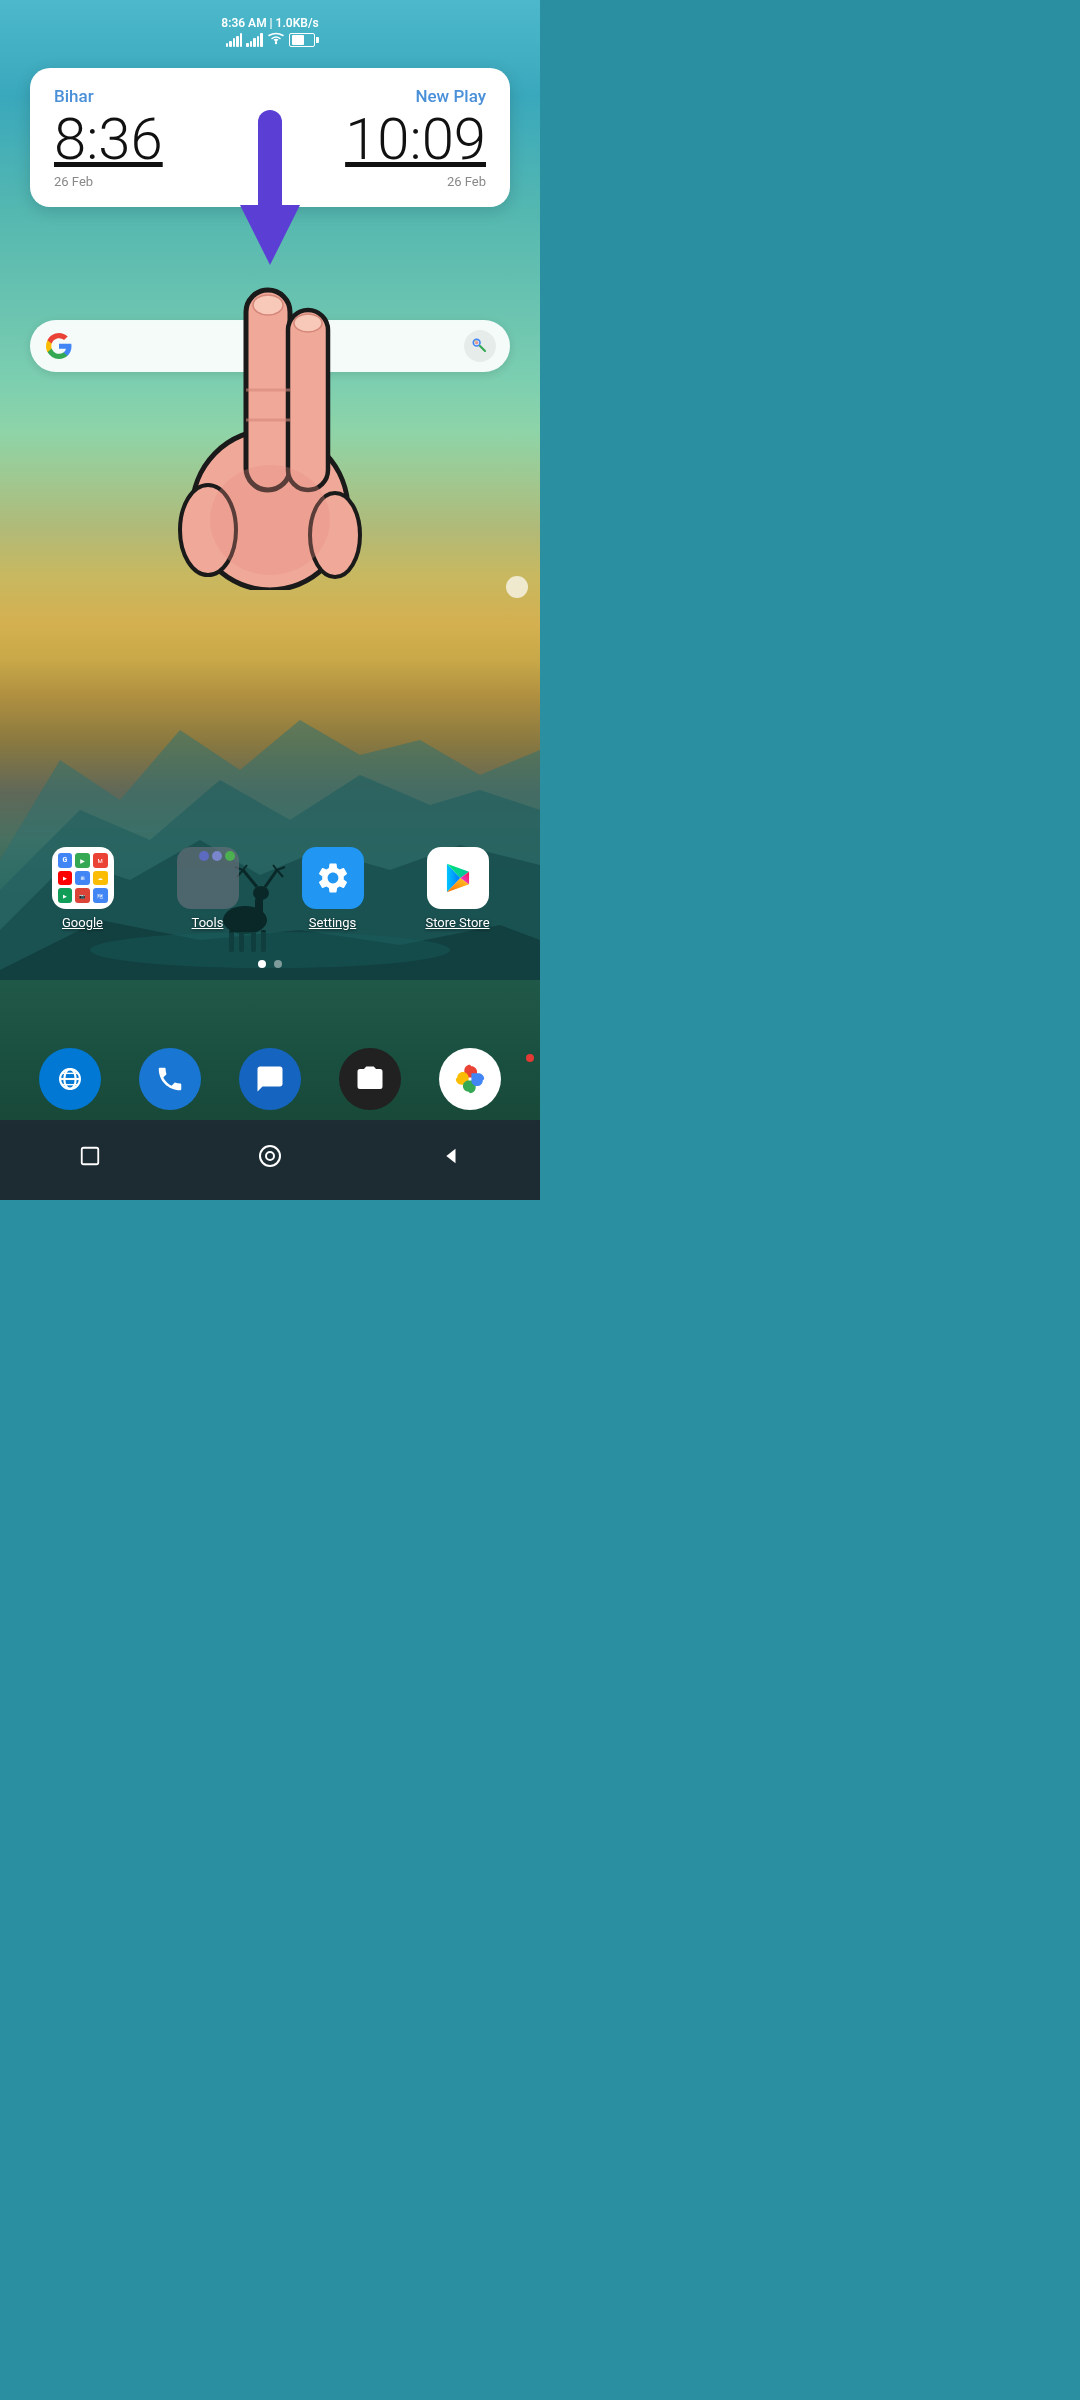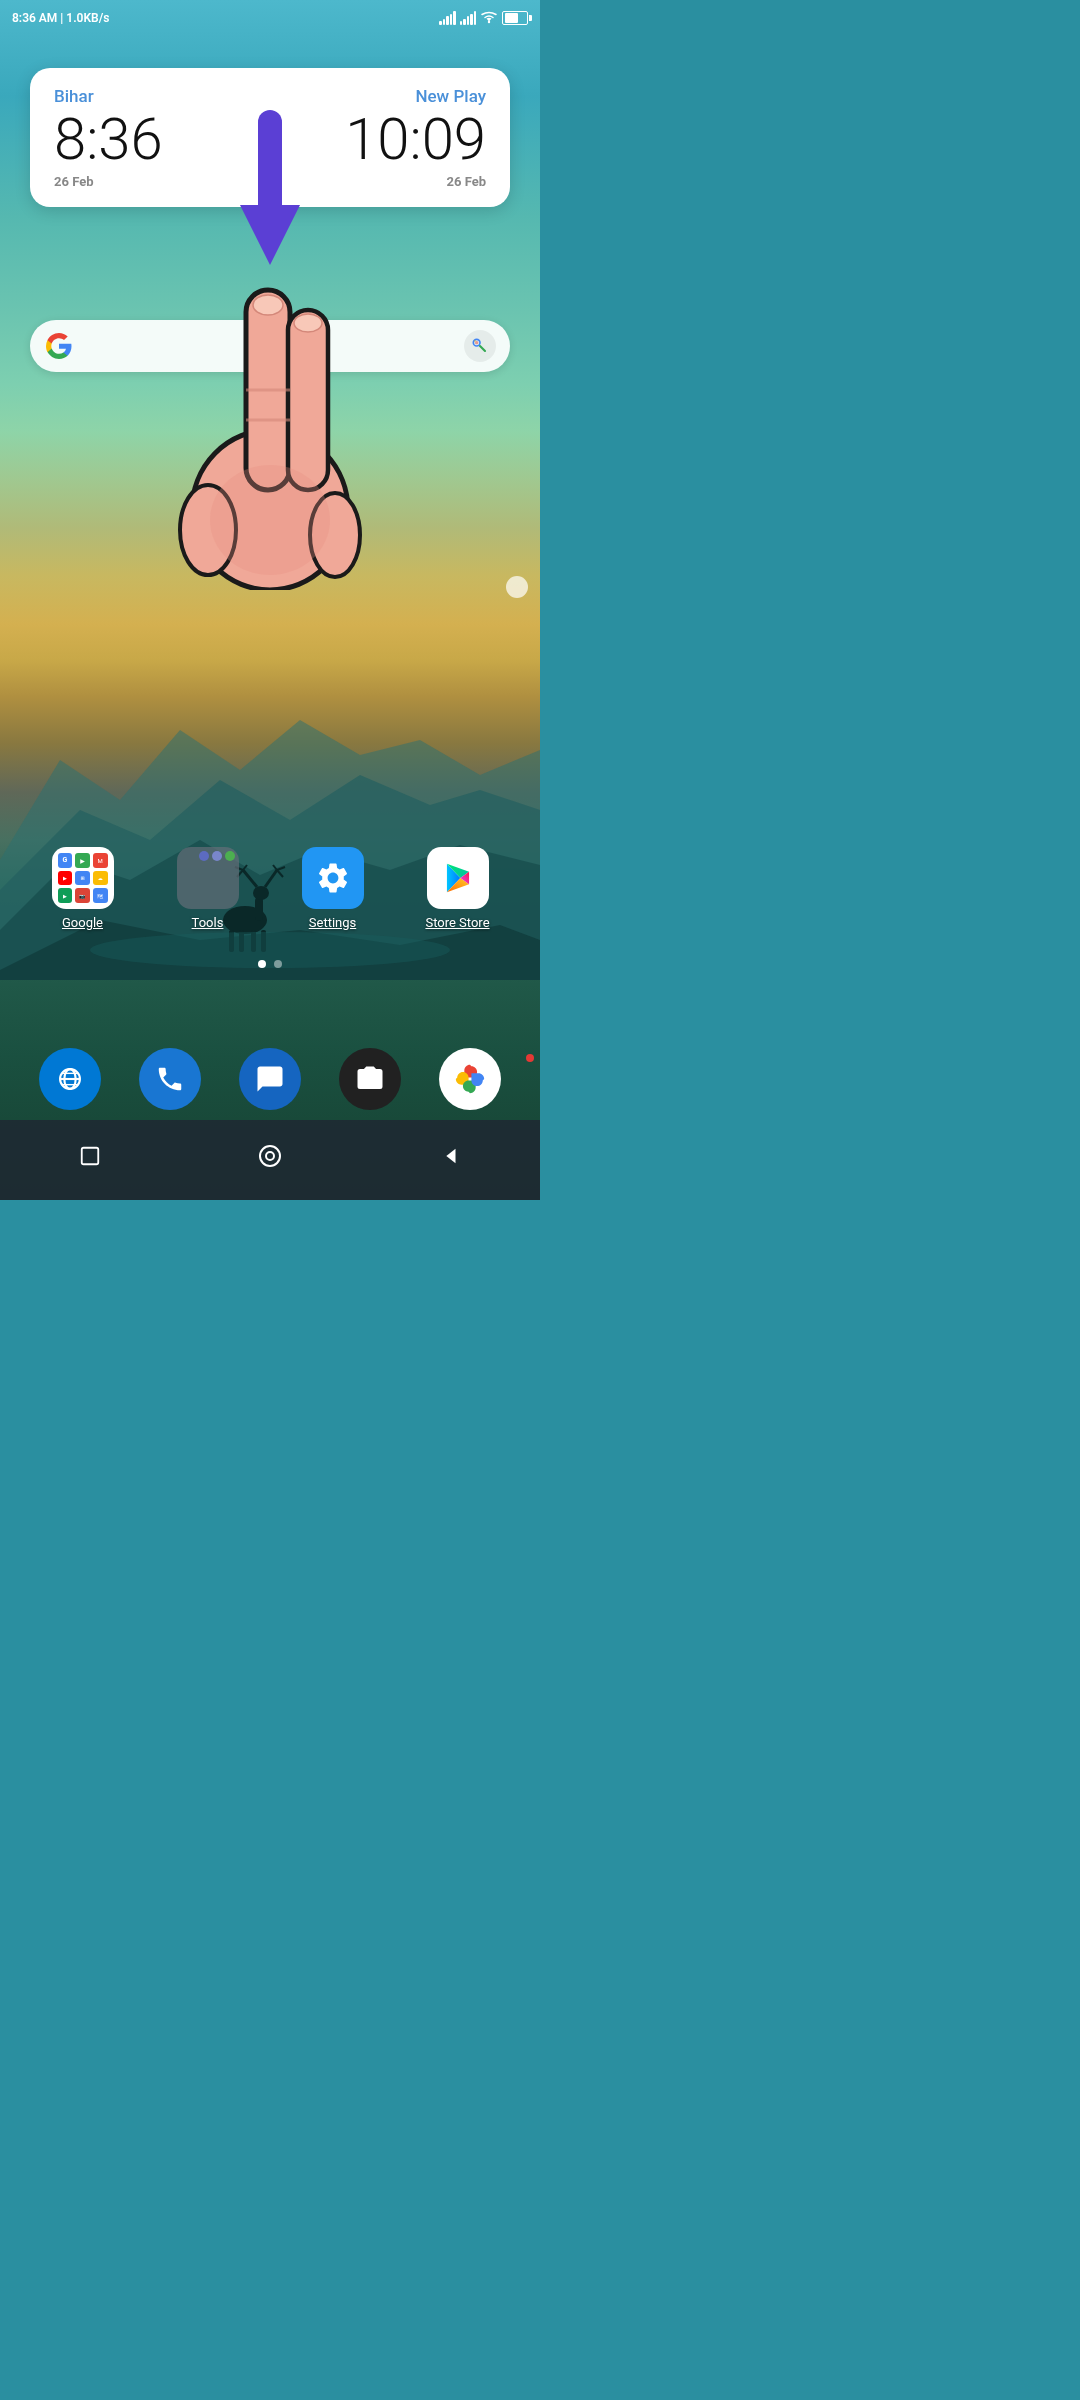--- a/index.html
+++ b/index.html
@@ -56,29 +56,30 @@
     }
 
     .mountains svg {
       width: 100%;
       height: 100%;
     }
 
     
     .status-bar {
       position: absolute;
-      top: 2px;
+      top: 16px;
       left: 0;
       right: 0;
       height: 32px;
       display: flex;
       align-items: center;
       justify-content: space-between;
       padding: 0 12px;
       z-index: 100;
+      flex-direction: column;
     }
 
     .status-left {
       font-size: 12px;
       font-weight: 600;
       color: white;
     }
 
     .status-right {
       display: flex;
@@ -166,32 +167,32 @@
       display: flex;
       justify-content: space-between;
       align-items: center;
     }
 
     .clock-time {
       font-size: 58px;
       font-weight: 300;
       color: #111;
       line-height: 1;
+      text-decoration: underline;
     }
 
     .clock-dates {
       display: flex;
       justify-content: space-between;
       margin-top: 6px;
     }
 
     .clock-date {
       font-size: 13px;
       color: #888;
-      font-weight: bold;
     }
 
     
     .search-bar {
       position: absolute;
       top: 320px;
       left: 30px;
       right: 30px;
       height: 52px;
       background: rgba(255,255,255,0.92);

